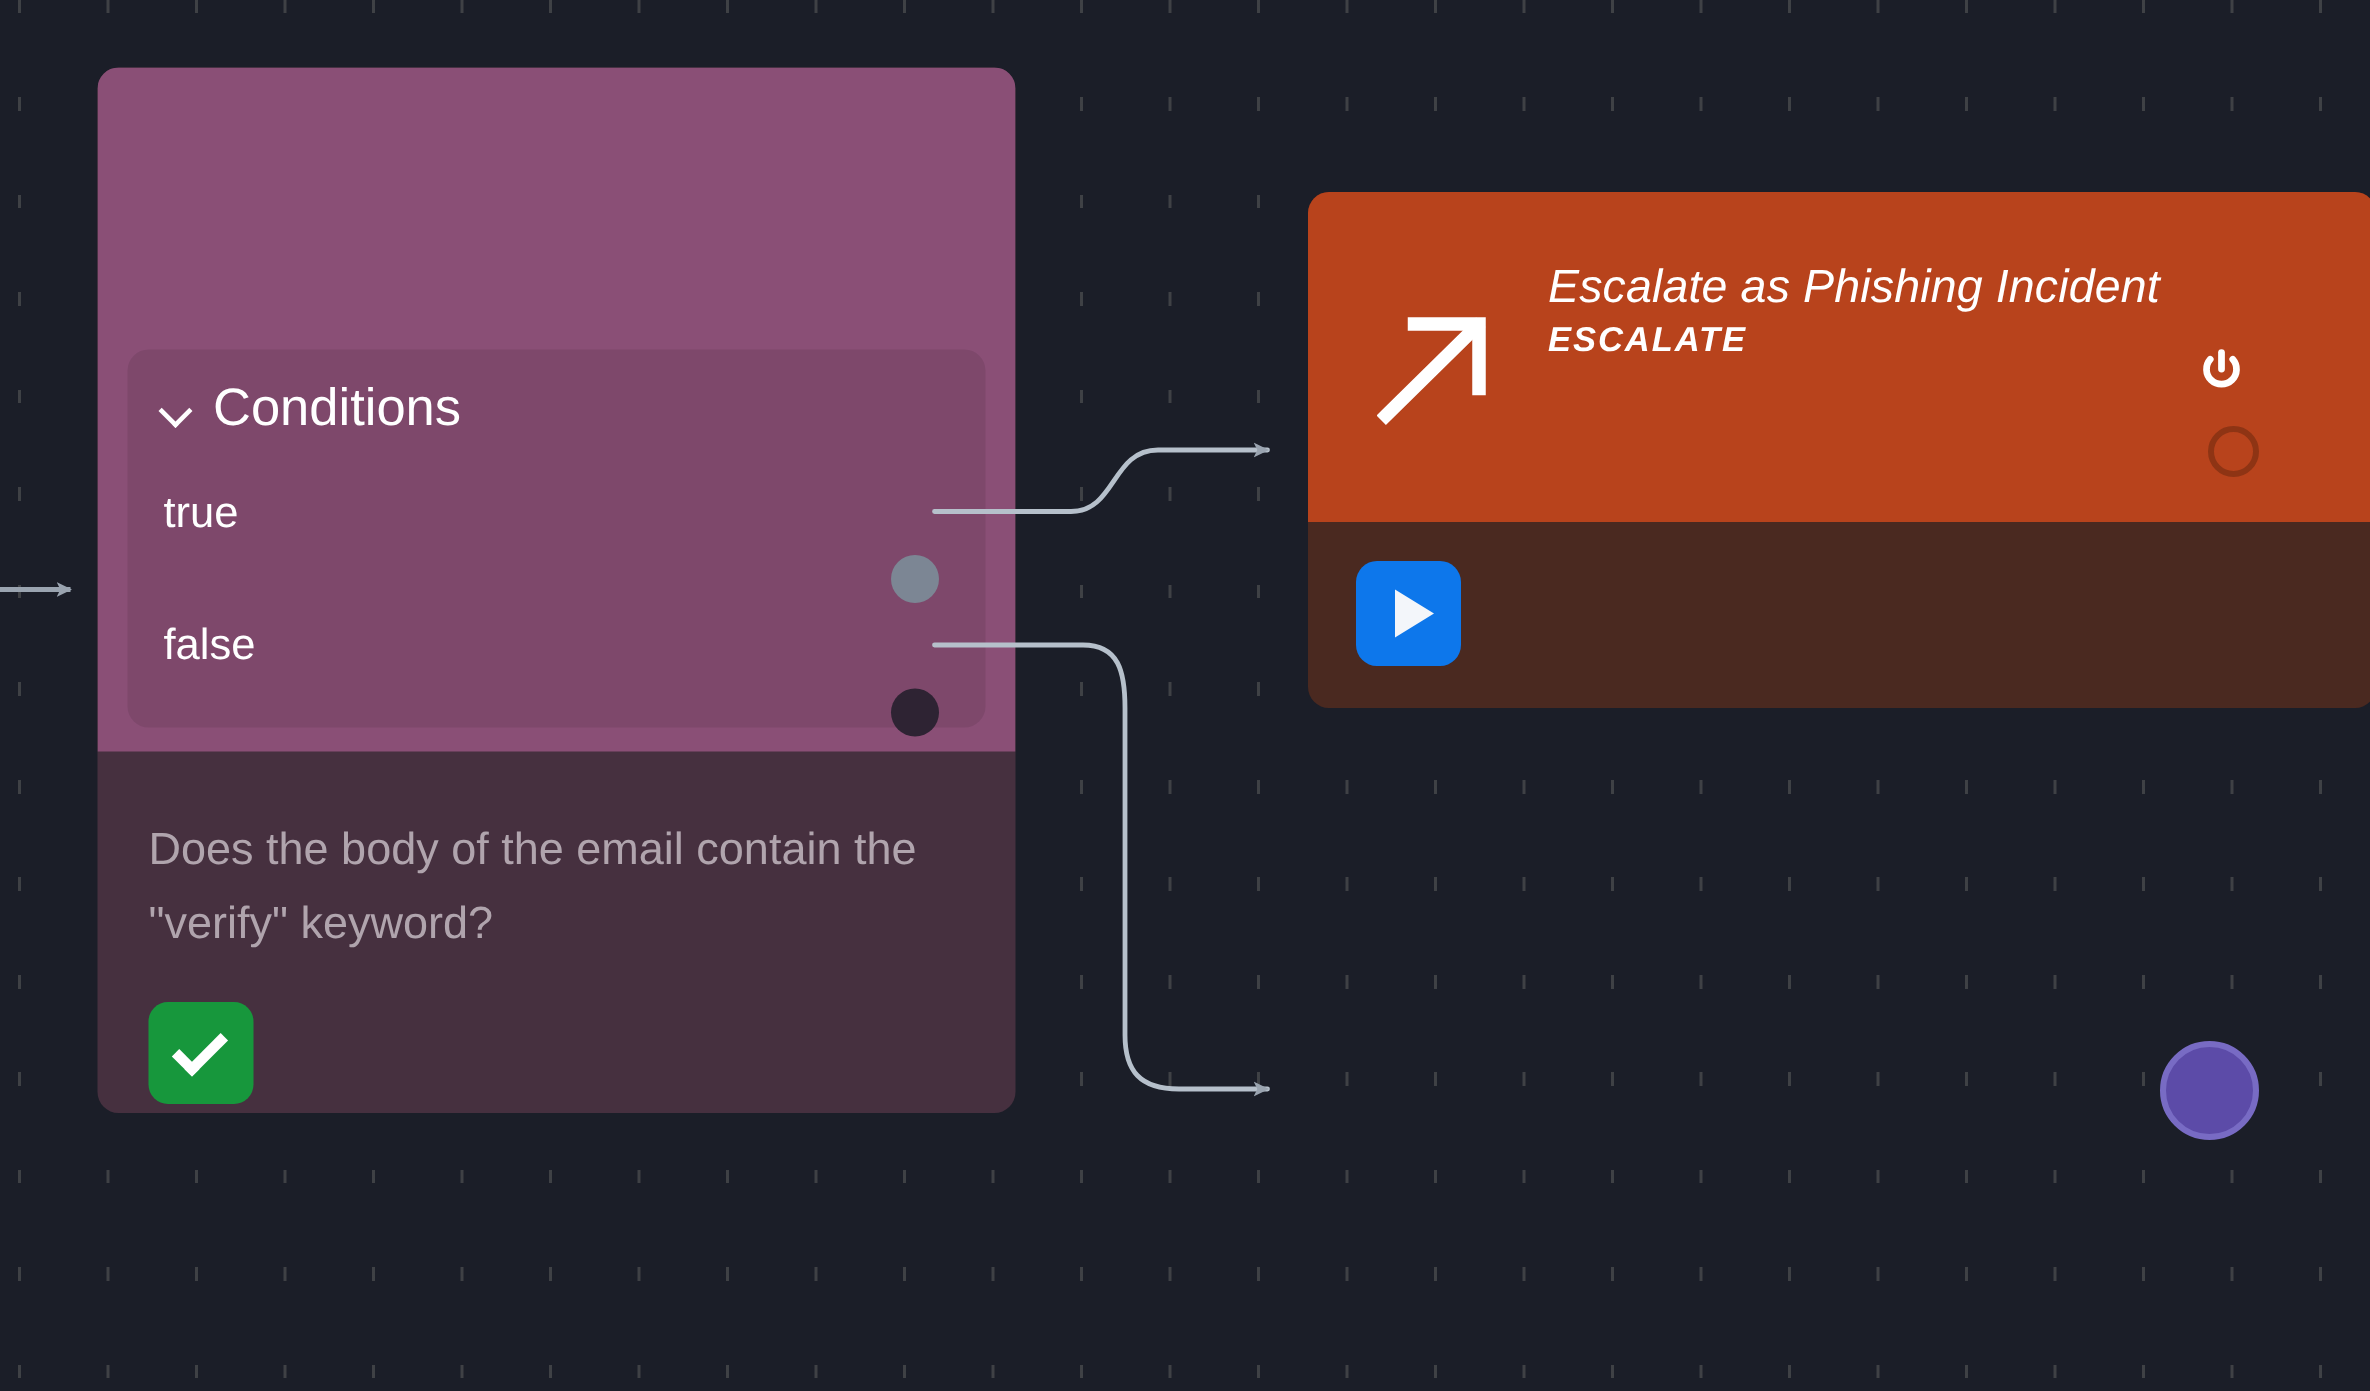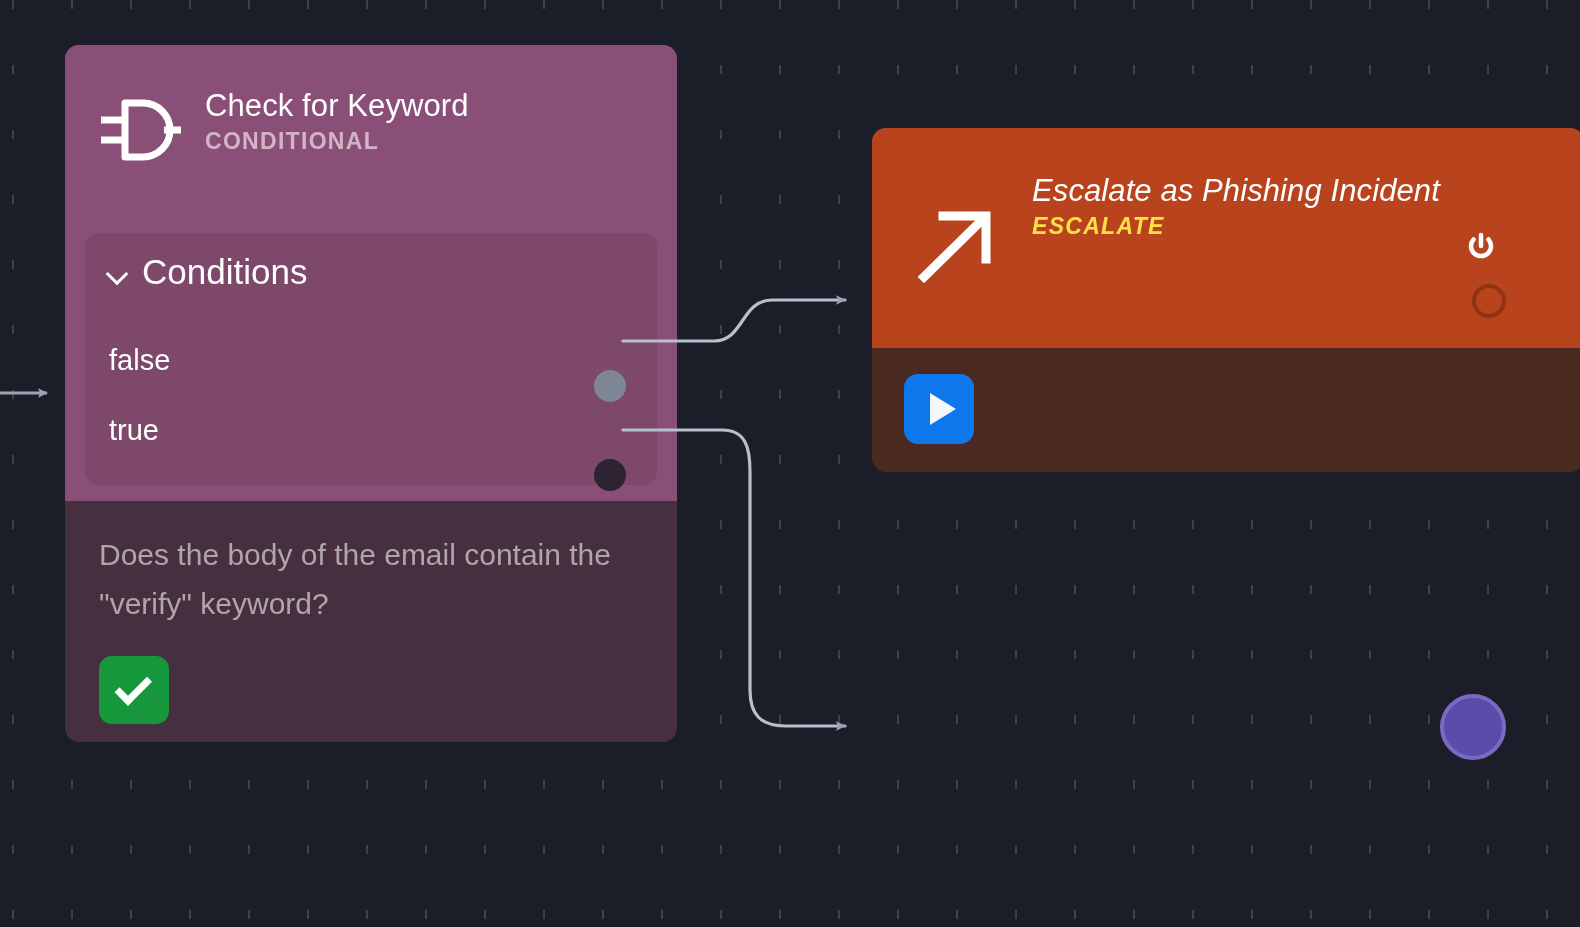--- a/index.html
+++ b/index.html
@@ -120,21 +120,21 @@
   #cond-row-true { margin-top:30px; }
   #cond-row-false { margin-top:48px; }
 
   
   .port {
     position:absolute;
     border-radius:50%;
   }
 
   
-  #cond-body { padding:30px 34px 0 34px; }
+  #cond-body { padding:42px 34px 0 34px; }
   #cond-desc {
     color:#b0a4ad;
     font-size:30px;
     line-height:1.62;
     max-width:548px;
   }
   #cond-check {
     margin-top:28px;
     width:70px; height:68px;
     background:#17973c;
@@ -154,21 +154,21 @@
   }
   #node-escalate .node-inner { background:#4a2920; }
   #esc-header {
     background:#b8431c;
     height:220px;
     padding:45px 0 0 0;
   }
   #esc-header .node-header { padding-left:46px; }
   #esc-icon { width:78px; height:78px; margin-top:34px; }
   #esc-titles { margin-left:36px; }
-  #node-escalate .node-subtitle { color:#fde047; }
+  #node-escalate .node-subtitle { color:#ffffff; }
   #esc-body { height:124px; padding:26px 0 0 32px; }
 
   
   #node-command {
     left:872px; top:580px; width:612px; height:291px;
   }
   #node-command .node-inner { background:#353050; }
   #cmd-header {
     background:#5c4ba8;
     height:162px;
@@ -238,49 +238,33 @@
     <g>
       <path d="M 623 430 L 722 430 C 746 430 750 448 750 472
                L 750 690 C 750 714 760 726 786 726 L 845 726" stroke="#b6c0cb" stroke-width="3.2" fill="none" stroke-linecap="round" marker-end="url(#arrow)"></path>
     </g>
   </svg>
 
   <div class="node" id="node-conditional">
     <div class="node-inner">
 
       <div id="cond-header">
-        <div class="node-header">
-          <div class="node-icon" id="cond-icon">
-            <svg viewBox="0 0 84 70" width="84" height="70">
-              <g stroke="#ffffff" stroke-width="7" fill="none" stroke-linecap="butt">
-                <line x1="2" y1="25" x2="26" y2="25"></line>
-                <line x1="2" y1="45" x2="26" y2="45"></line>
-                <line x1="65" y1="35" x2="82" y2="35"></line>
-              </g>
-              <path d="M26 8 L26 62 L44 62 A27 27 0 0 0 44 8 Z" fill="none" stroke="#ffffff" stroke-width="7" stroke-linejoin="round"></path>
-            </svg>
-          </div>
-          <div class="node-titles" id="cond-titles">
-            <div class="node-title">Check for Keyword</div>
-            <div class="node-subtitle">CONDITIONAL</div>
-          </div>
-        </div>
 
         <div id="conditions-panel">
           <div id="conditions-head">
             <span class="chev"></span>
             <span>Conditions</span>
           </div>
 
+          <div class="cond-row" id="cond-row-true">
+            <span>true</span>
+          </div>
+
           <div class="cond-row" id="cond-row-false">
             <span>false</span>
-          </div>
-
-          <div class="cond-row" id="cond-row-true">
-            <span>true</span>
           </div>
         </div>
       </div>
 
       <div class="node-body" id="cond-body">
         <div id="cond-desc">Does the body of the email contain the "verify" keyword?</div>
         <div id="cond-check">
           <span class="checkmark"></span>
         </div>
       </div>

